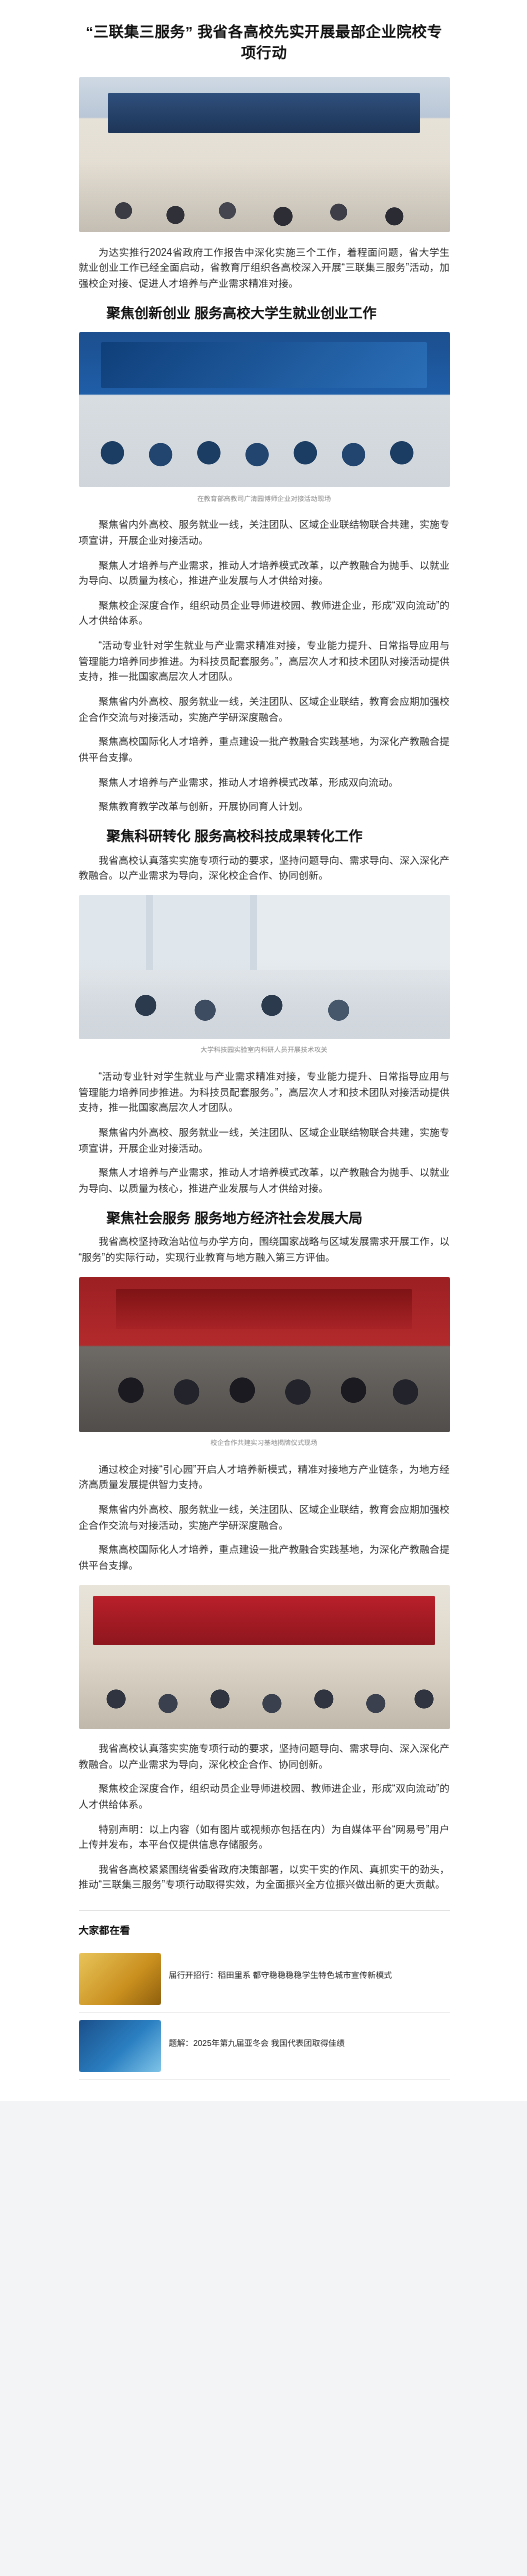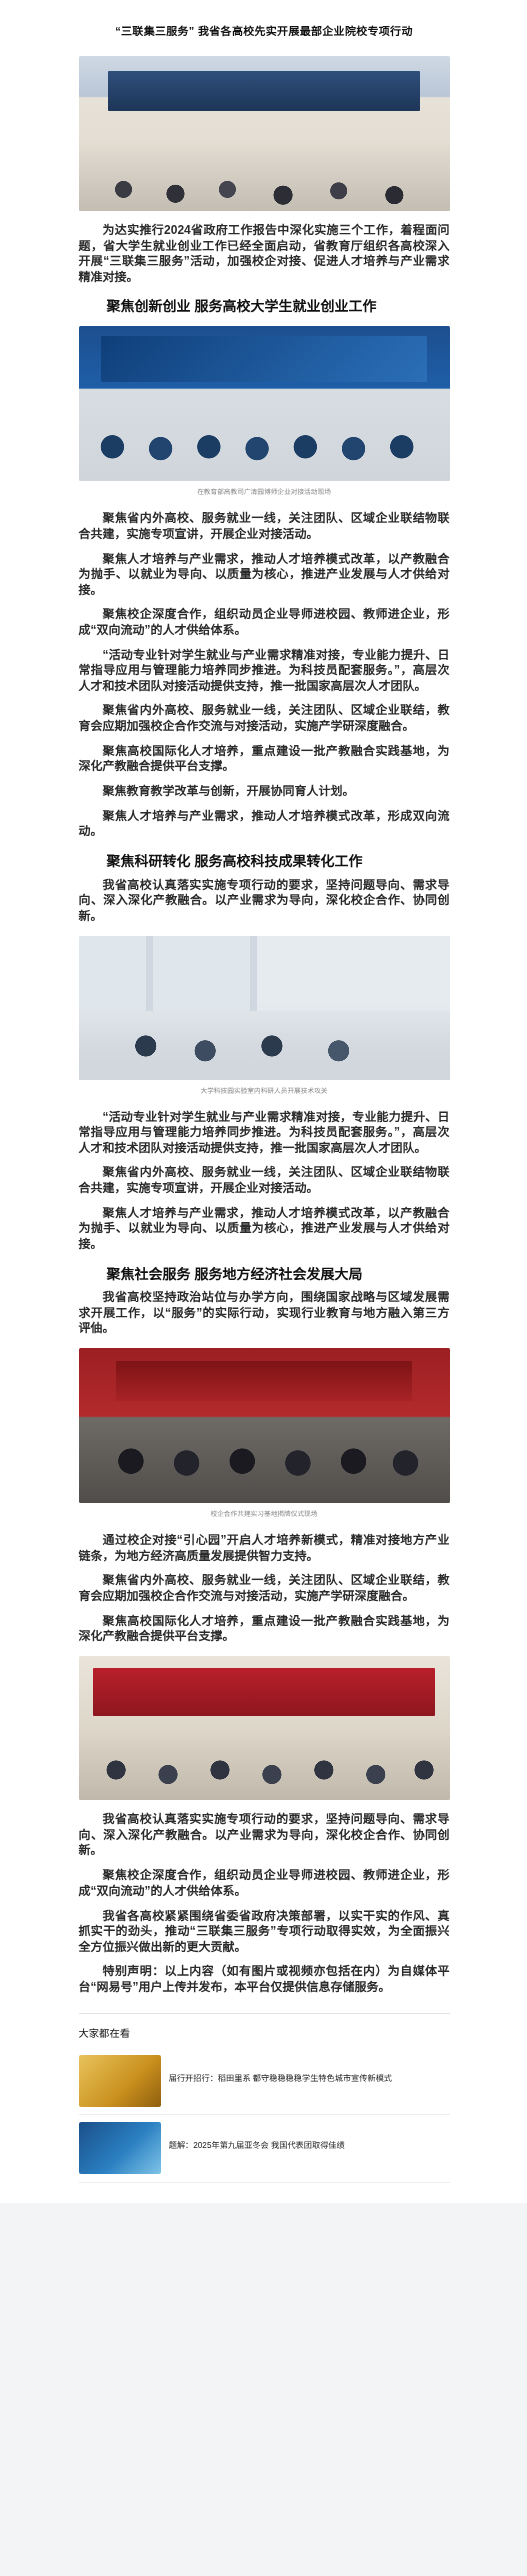--- a/index.html
+++ b/index.html
@@ -17,36 +17,35 @@
     background:#ffffff;
     padding:0 0 20.6px 0;
     position:relative;
   }
   .inner {
     width:371px;
     margin:0 auto;
     padding-top:15.5px;
   }
   h1.title {
-    font-size:11px;
+    font-size:15px;
     line-height:21.6px;
     font-weight:bold;
     text-align:center;
     margin:5.2px 0 13.4px 0;
     color:#111;
     letter-spacing:0.3px;
   }
   p.para {
-    font-size:12px;
+    font-size:10px;
     line-height:15.5px;
     margin:0 0 9.3px 0;
     text-align:justify;
     text-indent:2em;
     color:#2b2b2b;
-    font-weight:bold;
   }
   h2.sub {
     font-size:14px;
     line-height:16.5px;
     font-weight:bold;
     margin:13.4px 0 8.2px 0;
     text-align:justify;
     text-indent:2em;
     color:#111;
   }
@@ -164,21 +163,21 @@
       radial-gradient(circle at 80% 66%, #3a404d 0 9.3px, transparent 9.8px),
       radial-gradient(circle at 93% 60%, #2f3440 0 9.3px, transparent 9.8px);
   }
   .divider {
     height:0.5px;
     background:#e3e3e3;
     margin:17.5px 0 11.3px 0;
   }
   .related-title {
     font-size:10.3px;
-    font-weight:normal;
+    font-weight:bold;
     color:#111;
     margin:0 0 8.2px 0;
   }
   .related-item {
     display:flex;
     gap:8.2px;
     align-items:center;
     padding:7.2px 0;
     border-bottom:0.5px solid #eee;
   }
@@ -229,22 +228,22 @@
       <div class="caption">在教育部高教司广清园博师企业对接活动现场</div>
     </div>
 
     <p class="para">聚焦省内外高校、服务就业一线，关注团队、区域企业联结物联合共建，实施专项宣讲，开展企业对接活动。</p>
     <p class="para">聚焦人才培养与产业需求，推动人才培养模式改革，以产教融合为抛手、以就业为导向、以质量为核心，推进产业发展与人才供给对接。</p>
     <p class="para">聚焦校企深度合作，组织动员企业导师进校园、教师进企业，形成“双向流动”的人才供给体系。</p>
 
     <p class="para">“活动专业针对学生就业与产业需求精准对接，专业能力提升、日常指导应用与管理能力培养同步推进。为科技员配套服务。”，高层次人才和技术团队对接活动提供支持，推一批国家高层次人才团队。</p>
     <p class="para">聚焦省内外高校、服务就业一线，关注团队、区域企业联结，教育会应期加强校企合作交流与对接活动，实施产学研深度融合。</p>
     <p class="para">聚焦高校国际化人才培养，重点建设一批产教融合实践基地，为深化产教融合提供平台支撑。</p>
+    <p class="para">聚焦人才培养与产业需求，推动人才培养模式改革，形成双向流动。</p>
     <p class="para">聚焦教育教学改革与创新，开展协同育人计划。</p>
-    <p class="para">聚焦人才培养与产业需求，推动人才培养模式改革，形成双向流动。</p>
 
     <h2 class="sub">聚焦科研转化 服务高校科技成果转化工作</h2>
     <p class="para">我省高校认真落实实施专项行动的要求，坚持问题导向、需求导向、深入深化产教融合。以产业需求为导向，深化校企合作、协同创新。</p>
 
     <div class="figure">
       <div class="photo" style="height:144px">
         <span class="scene scene-lab"></span>
       </div>
       <div class="caption">大学科技园实验室内科研人员开展技术攻关</div>
     </div>
@@ -269,22 +268,22 @@
 
     <div class="figure">
       <div class="photo" style="height:144px">
         <span class="scene scene-meet"></span>
       </div>
     </div>
 
     <p class="para">我省高校认真落实实施专项行动的要求，坚持问题导向、需求导向、深入深化产教融合。以产业需求为导向，深化校企合作、协同创新。</p>
     <p class="para">聚焦校企深度合作，组织动员企业导师进校园、教师进企业，形成“双向流动”的人才供给体系。</p>
 
+    <p class="para">特别声明：以上内容（如有图片或视频亦包括在内）为自媒体平台“网易号”用户上传并发布，本平台仅提供信息存储服务。</p>
     <p class="para">我省各高校紧紧围绕省委省政府决策部署，以实干实的作风、真抓实干的劲头，推动“三联集三服务”专项行动取得实效，为全面振兴全方位振兴做出新的更大贡献。</p>
-    <p class="para">特别声明：以上内容（如有图片或视频亦包括在内）为自媒体平台“网易号”用户上传并发布，本平台仅提供信息存储服务。</p>
 
     <div class="divider"></div>
 
     <div class="related-title">大家都在看</div>
 
     <div class="related-item">
       <div class="related-thumb thumb-a"></div>
       <div class="related-text">
         <div class="related-head">届行开招行：稻田里系 都守稳稳稳稳学生特色城市宣传新模式</div>
         <div class="related-meta"></div>

